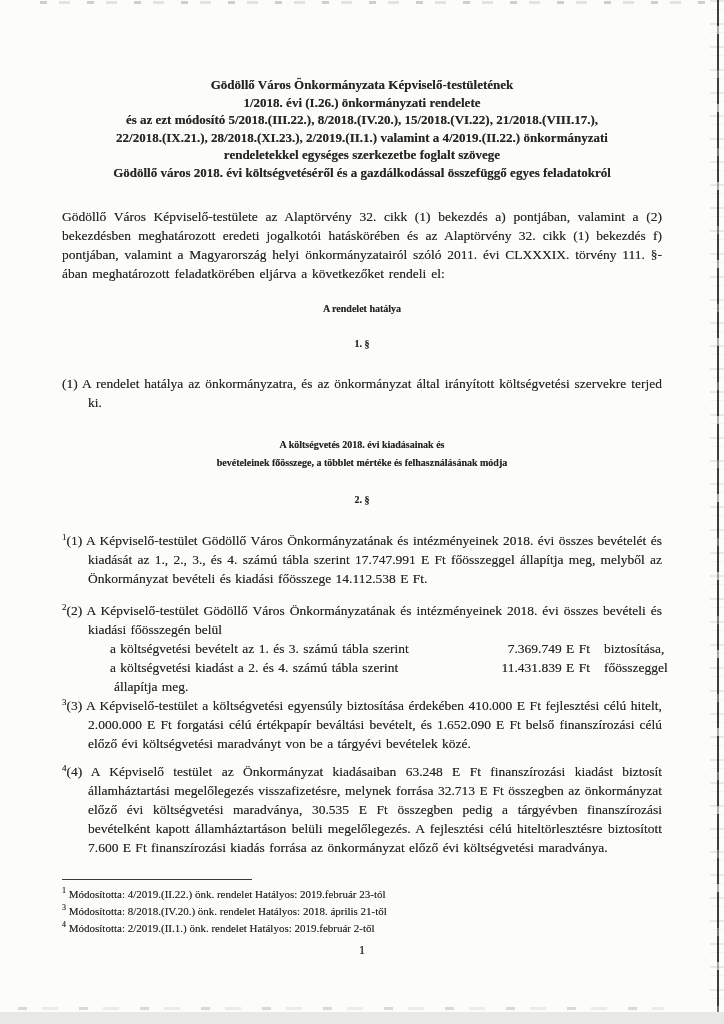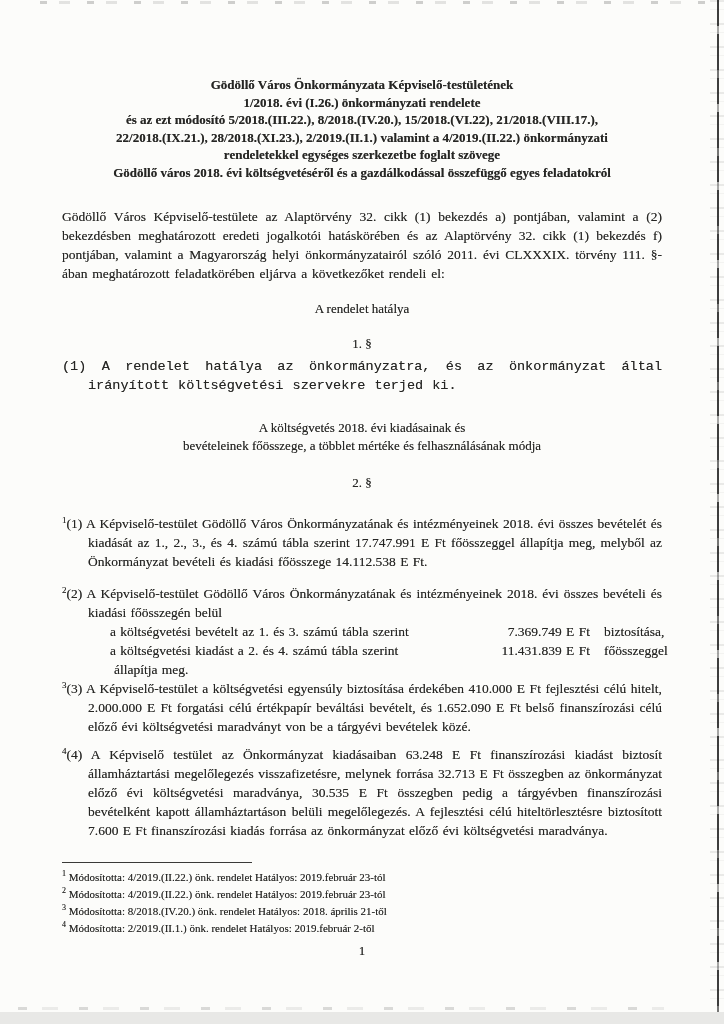--- a/index.html
+++ b/index.html
@@ -58,32 +58,32 @@
   }
   .doc-title{
     text-align:center;font-weight:bold;
     font-size:13px;line-height:17.5px;
   }
   .intro{
     margin-top:26px;text-align:justify;
     word-spacing:1.5px;
   }
   .center-heading{
-    text-align:center;font-weight:normal;font-size:13px;line-height:18px;
+    text-align:center;font-weight:bold;font-size:10px;line-height:18px;
   }
   .h-hatalya{margin-top:17px;}
   .h-par1{margin-top:17px;}
   .h-kolts{margin-top:24px;}
   .h-par2{margin-top:19px;}
   .para{
     text-align:justify;
     padding-left:26px;text-indent:-26px;
     word-spacing:1px;
   }
-  .p-1-1{margin-top:4px;font-family:Liberation Mono, monospace;}
+  .p-1-1{margin-top:21px;}
   .p-2-1{margin-top:22px;}
   .p-2-2{margin-top:13px;}
   .p-2-3{}
   .p-2-4{margin-top:9px;}
   sup.fn-ref{
     font-size:9px;line-height:0;vertical-align:super;
   }
   .amount-rows{margin-left:22px;text-indent:0;}
   .amount-row{display:flex;}
   .amount-label{flex:0 0 330px;}
@@ -156,21 +156,20 @@
       <div class="para-outro">állapítja meg.</div>
     </div>
 
     <p class="para p-2-3"><sup class="fn-ref">3</sup><span class="pnum">(3)</span> <span>A Képviselő-testület a költségvetési egyensúly biztosítása érdekében 410.000 E Ft fejlesztési célú hitelt, 2.000.000 E Ft forgatási célú értékpapír beváltási bevételt, és 1.652.090 E Ft belső finanszírozási célú előző évi költségvetési maradványt von be a tárgyévi bevételek közé.</span></p>
 
     <p class="para p-2-4"><sup class="fn-ref">4</sup><span class="pnum">(4)</span> <span>A Képviselő testület az Önkormányzat kiadásaiban 63.248 E Ft finanszírozási kiadást biztosít államháztartási megelőlegezés visszafizetésre, melynek forrása 32.713 E Ft összegben az önkormányzat előző évi költségvetési maradványa, 30.535 E Ft összegben pedig a tárgyévben finanszírozási bevételként kapott államháztartáson belüli megelőlegezés. A fejlesztési célú hiteltörlesztésre biztosított 7.600 E Ft finanszírozási kiadás forrása az önkormányzat előző évi költségvetési maradványa.</span></p>
 
     <div class="footnote-rule"></div>
     <div class="footnotes">
       <div class="footnote-item"><sup>1</sup> <span>Módosította: 4/2019.(II.22.) önk. rendelet Hatályos: 2019.február 23-tól</span></div>
-      <div class="footnote-item"><sup>2</sup> <span>Módosította: 4/2019.(II.22.) önk. rendelet Hatályos: 2019.február 23-tól</span></div>
       <div class="footnote-item"><sup>3</sup> <span>Módosította: 8/2018.(IV.20.) önk. rendelet Hatályos: 2018. április 21-től</span></div>
       <div class="footnote-item"><sup>4</sup> <span>Módosította: 2/2019.(II.1.) önk. rendelet Hatályos: 2019.február 2-től</span></div>
     </div>
 
     <div class="page-number">1</div>
 
   </div>
 </div>
 
 </body></html>

